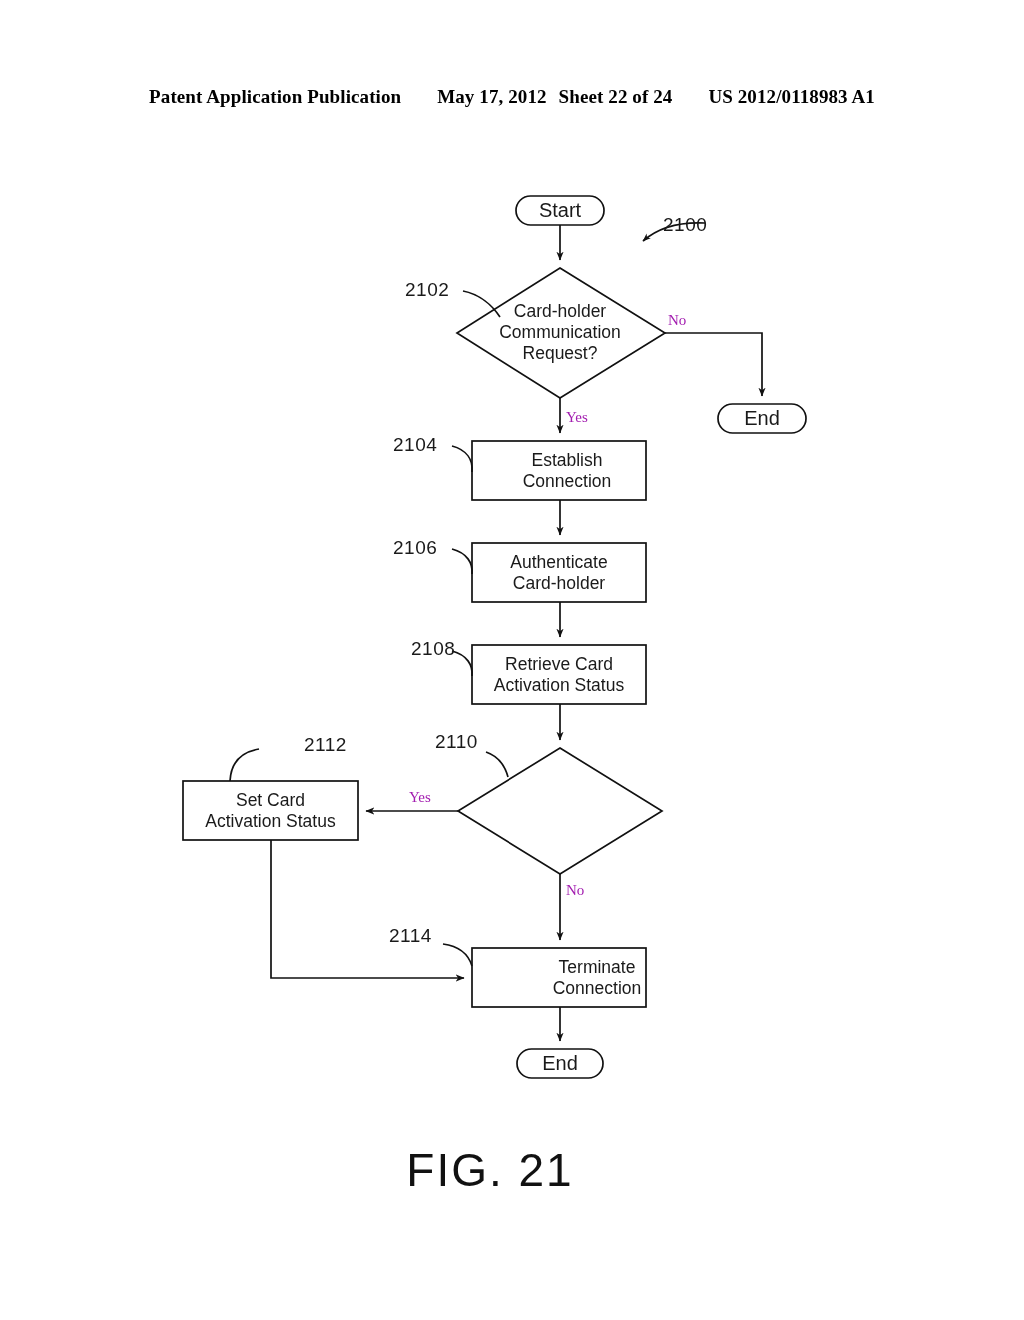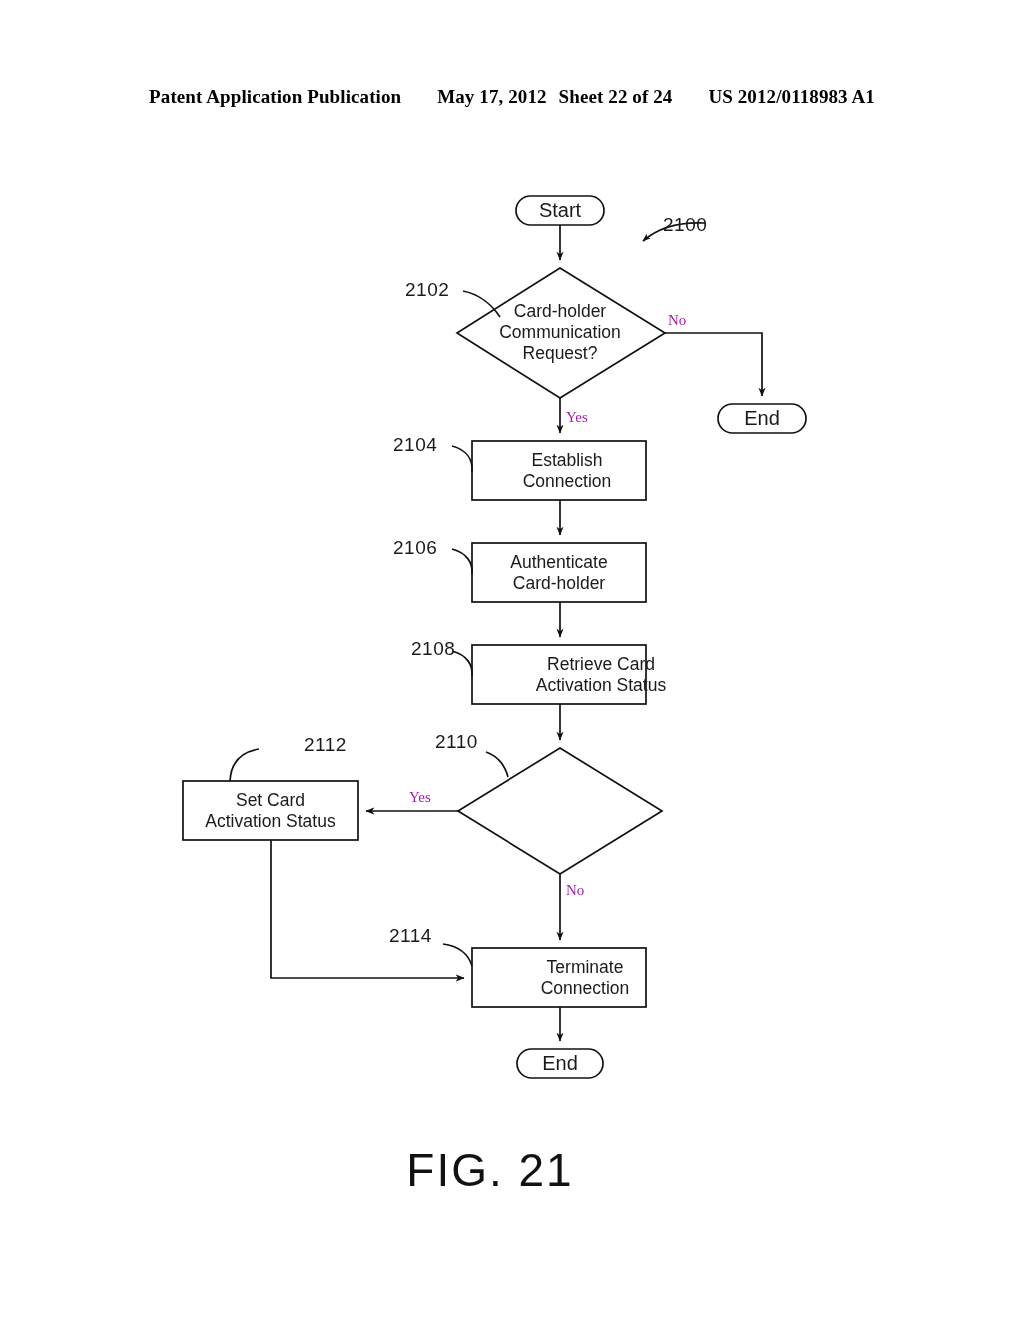--- a/index.html
+++ b/index.html
@@ -160,28 +160,28 @@
 Request?</div>
 
   <div class="node-label term-label" style="left:718px; top:408px; width:88px;">End</div>
 
   <div class="node-label" style="left:472px; top:450px; width:174px;padding-left:8px;">Establish
 Connection</div>
 
   <div class="node-label" style="left:472px; top:552px; width:174px;">Authenticate
 Card-holder</div>
 
-  <div class="node-label" style="left:472px; top:654px; width:174px;margin-left:42px;">Retrieve  Card
+  <div class="node-label" style="left:472px; top:654px; width:174px;">Retrieve  Card
 Activation  Status</div>
 
 
   <div class="node-label" style="left:183px; top:790px; width:175px;">Set  Card
 Activation  Status</div>
 
-  <div class="node-label" style="left:464px; top:957px; width:170px;padding-left:36px;">Terminate
+  <div class="node-label" style="left:476px; top:957px; width:170px;padding-left:36px;">Terminate
 Connection</div>
 
   <div class="node-label term-label" style="left:517px; top:1053px; width:86px;">End</div>
 
   <div class="edge-label" style="left:668px; top:312px;">No</div>
   <div class="edge-label" style="left:566px; top:409px;">Yes</div>
   <div class="edge-label" style="left:409px; top:789px;">Yes</div>
   <div class="edge-label" style="left:566px; top:882px;">No</div>
 
   <div class="ref-num" style="left:663px; top:214px;">2100</div>

